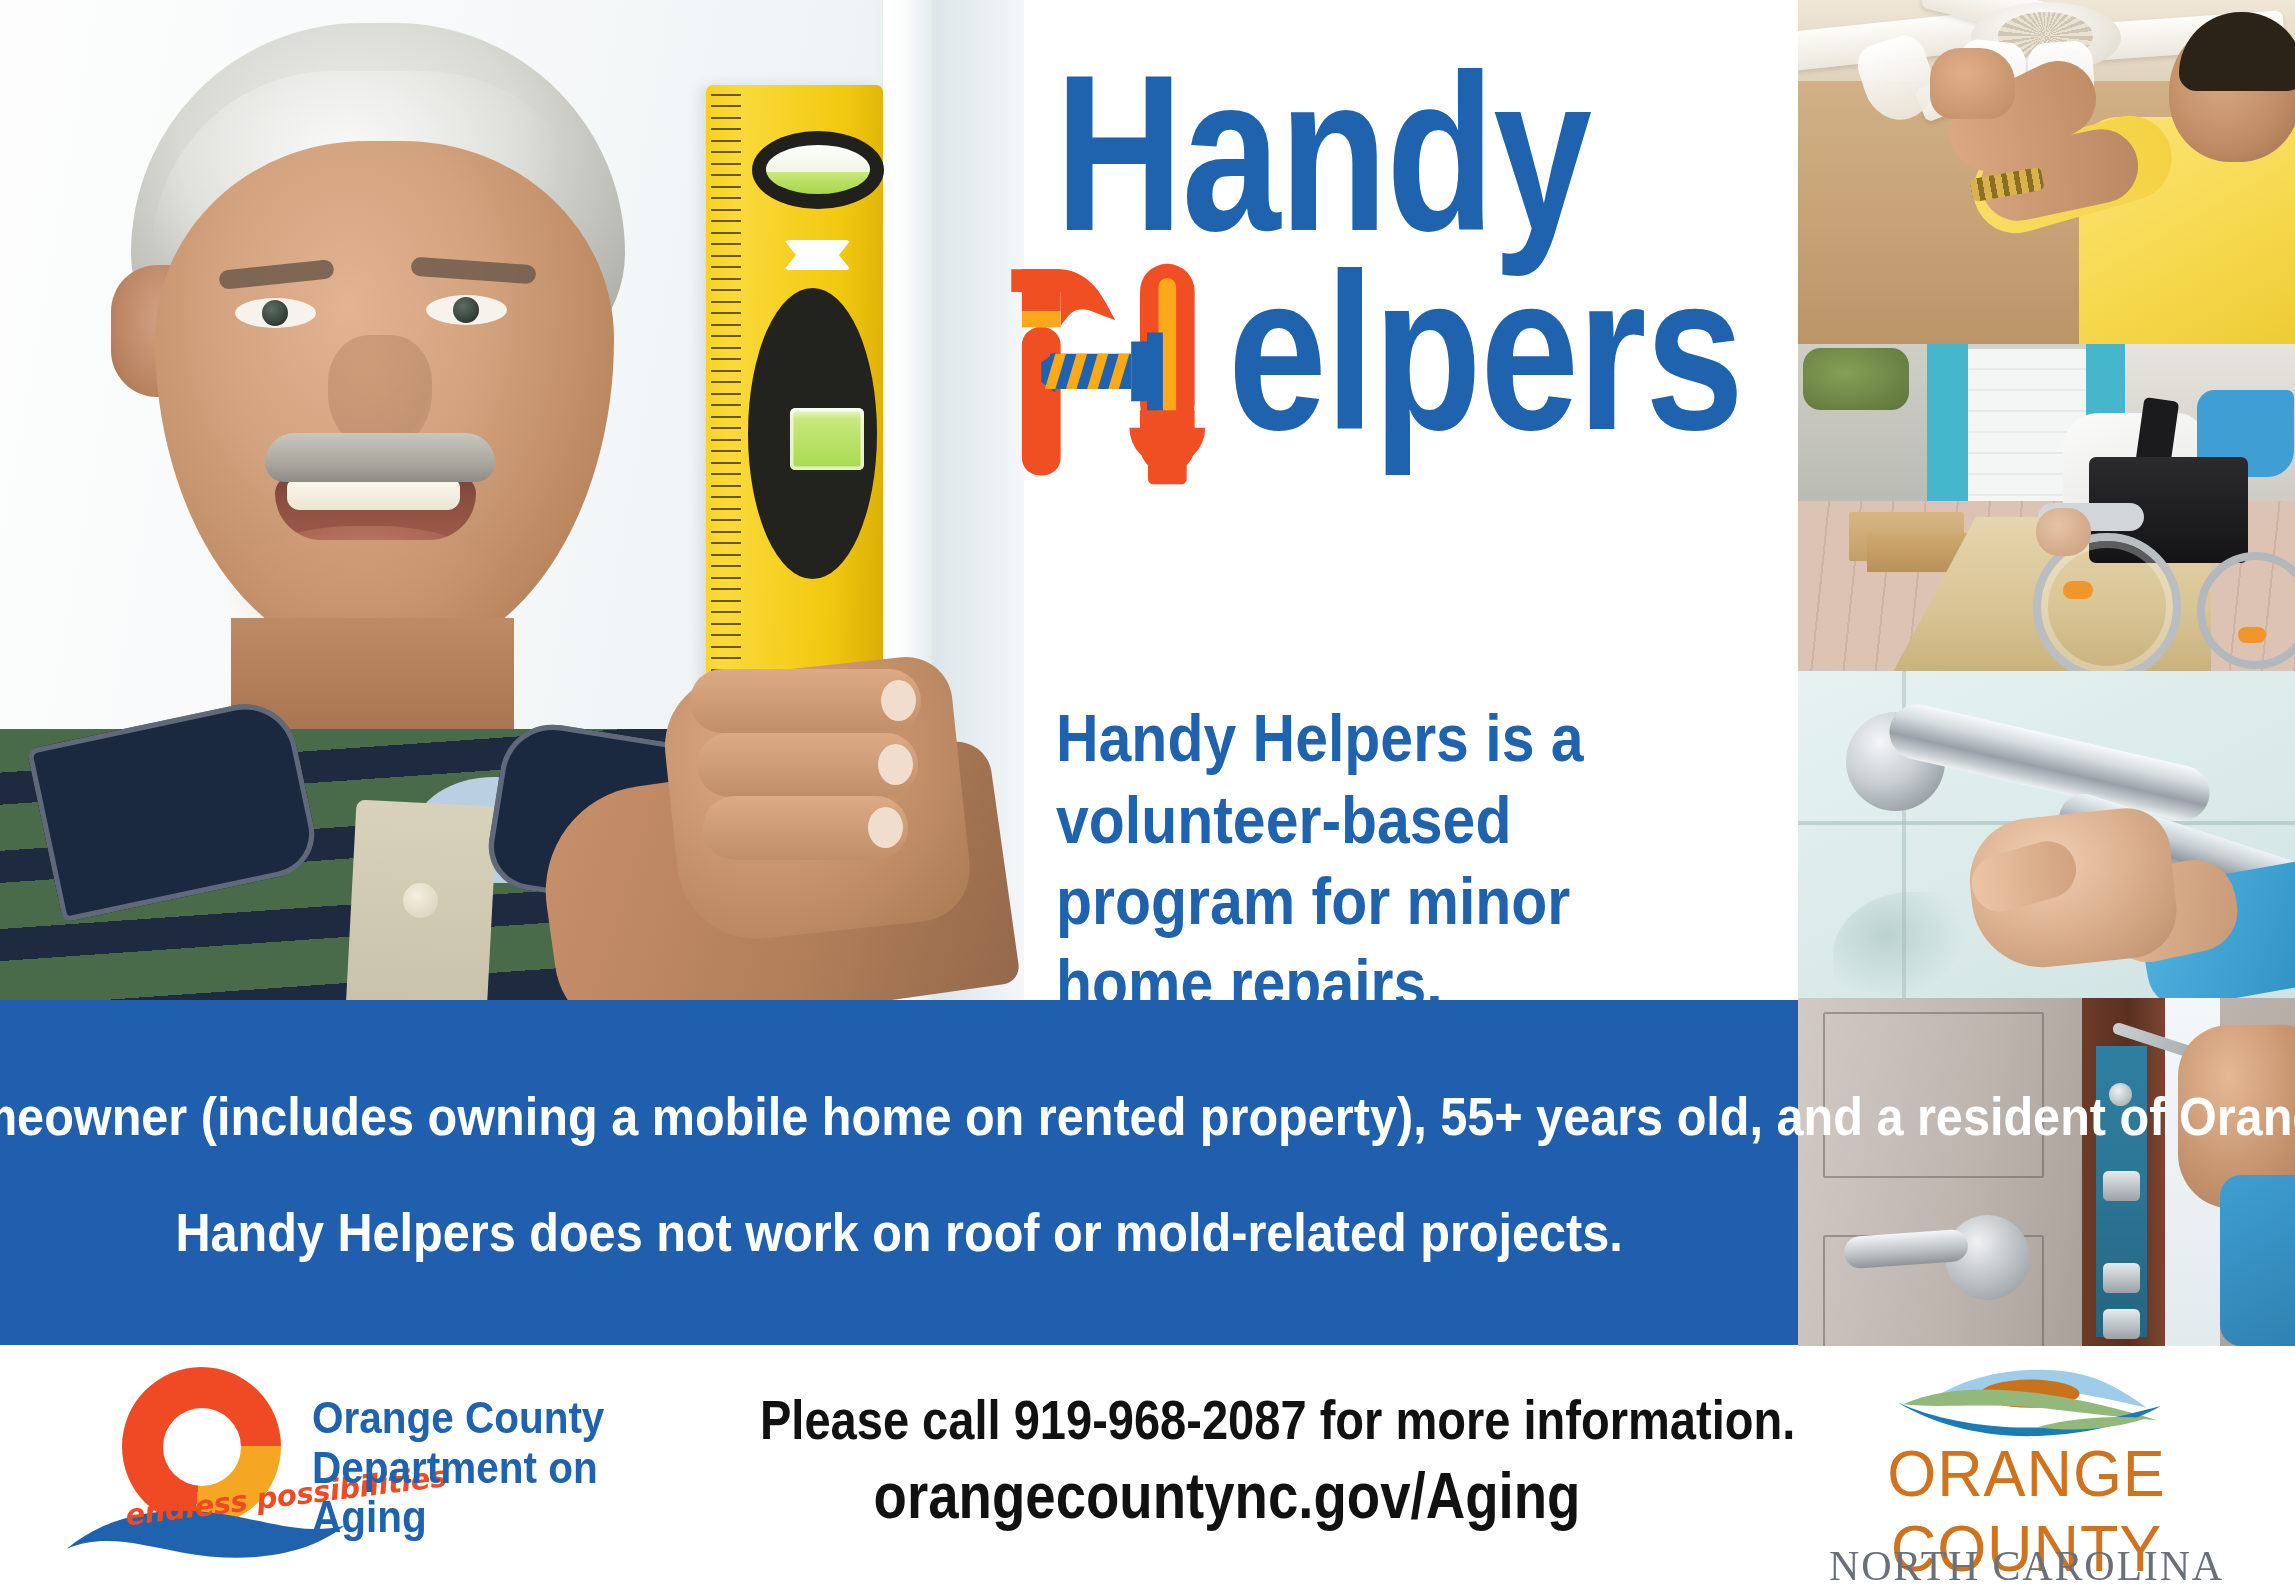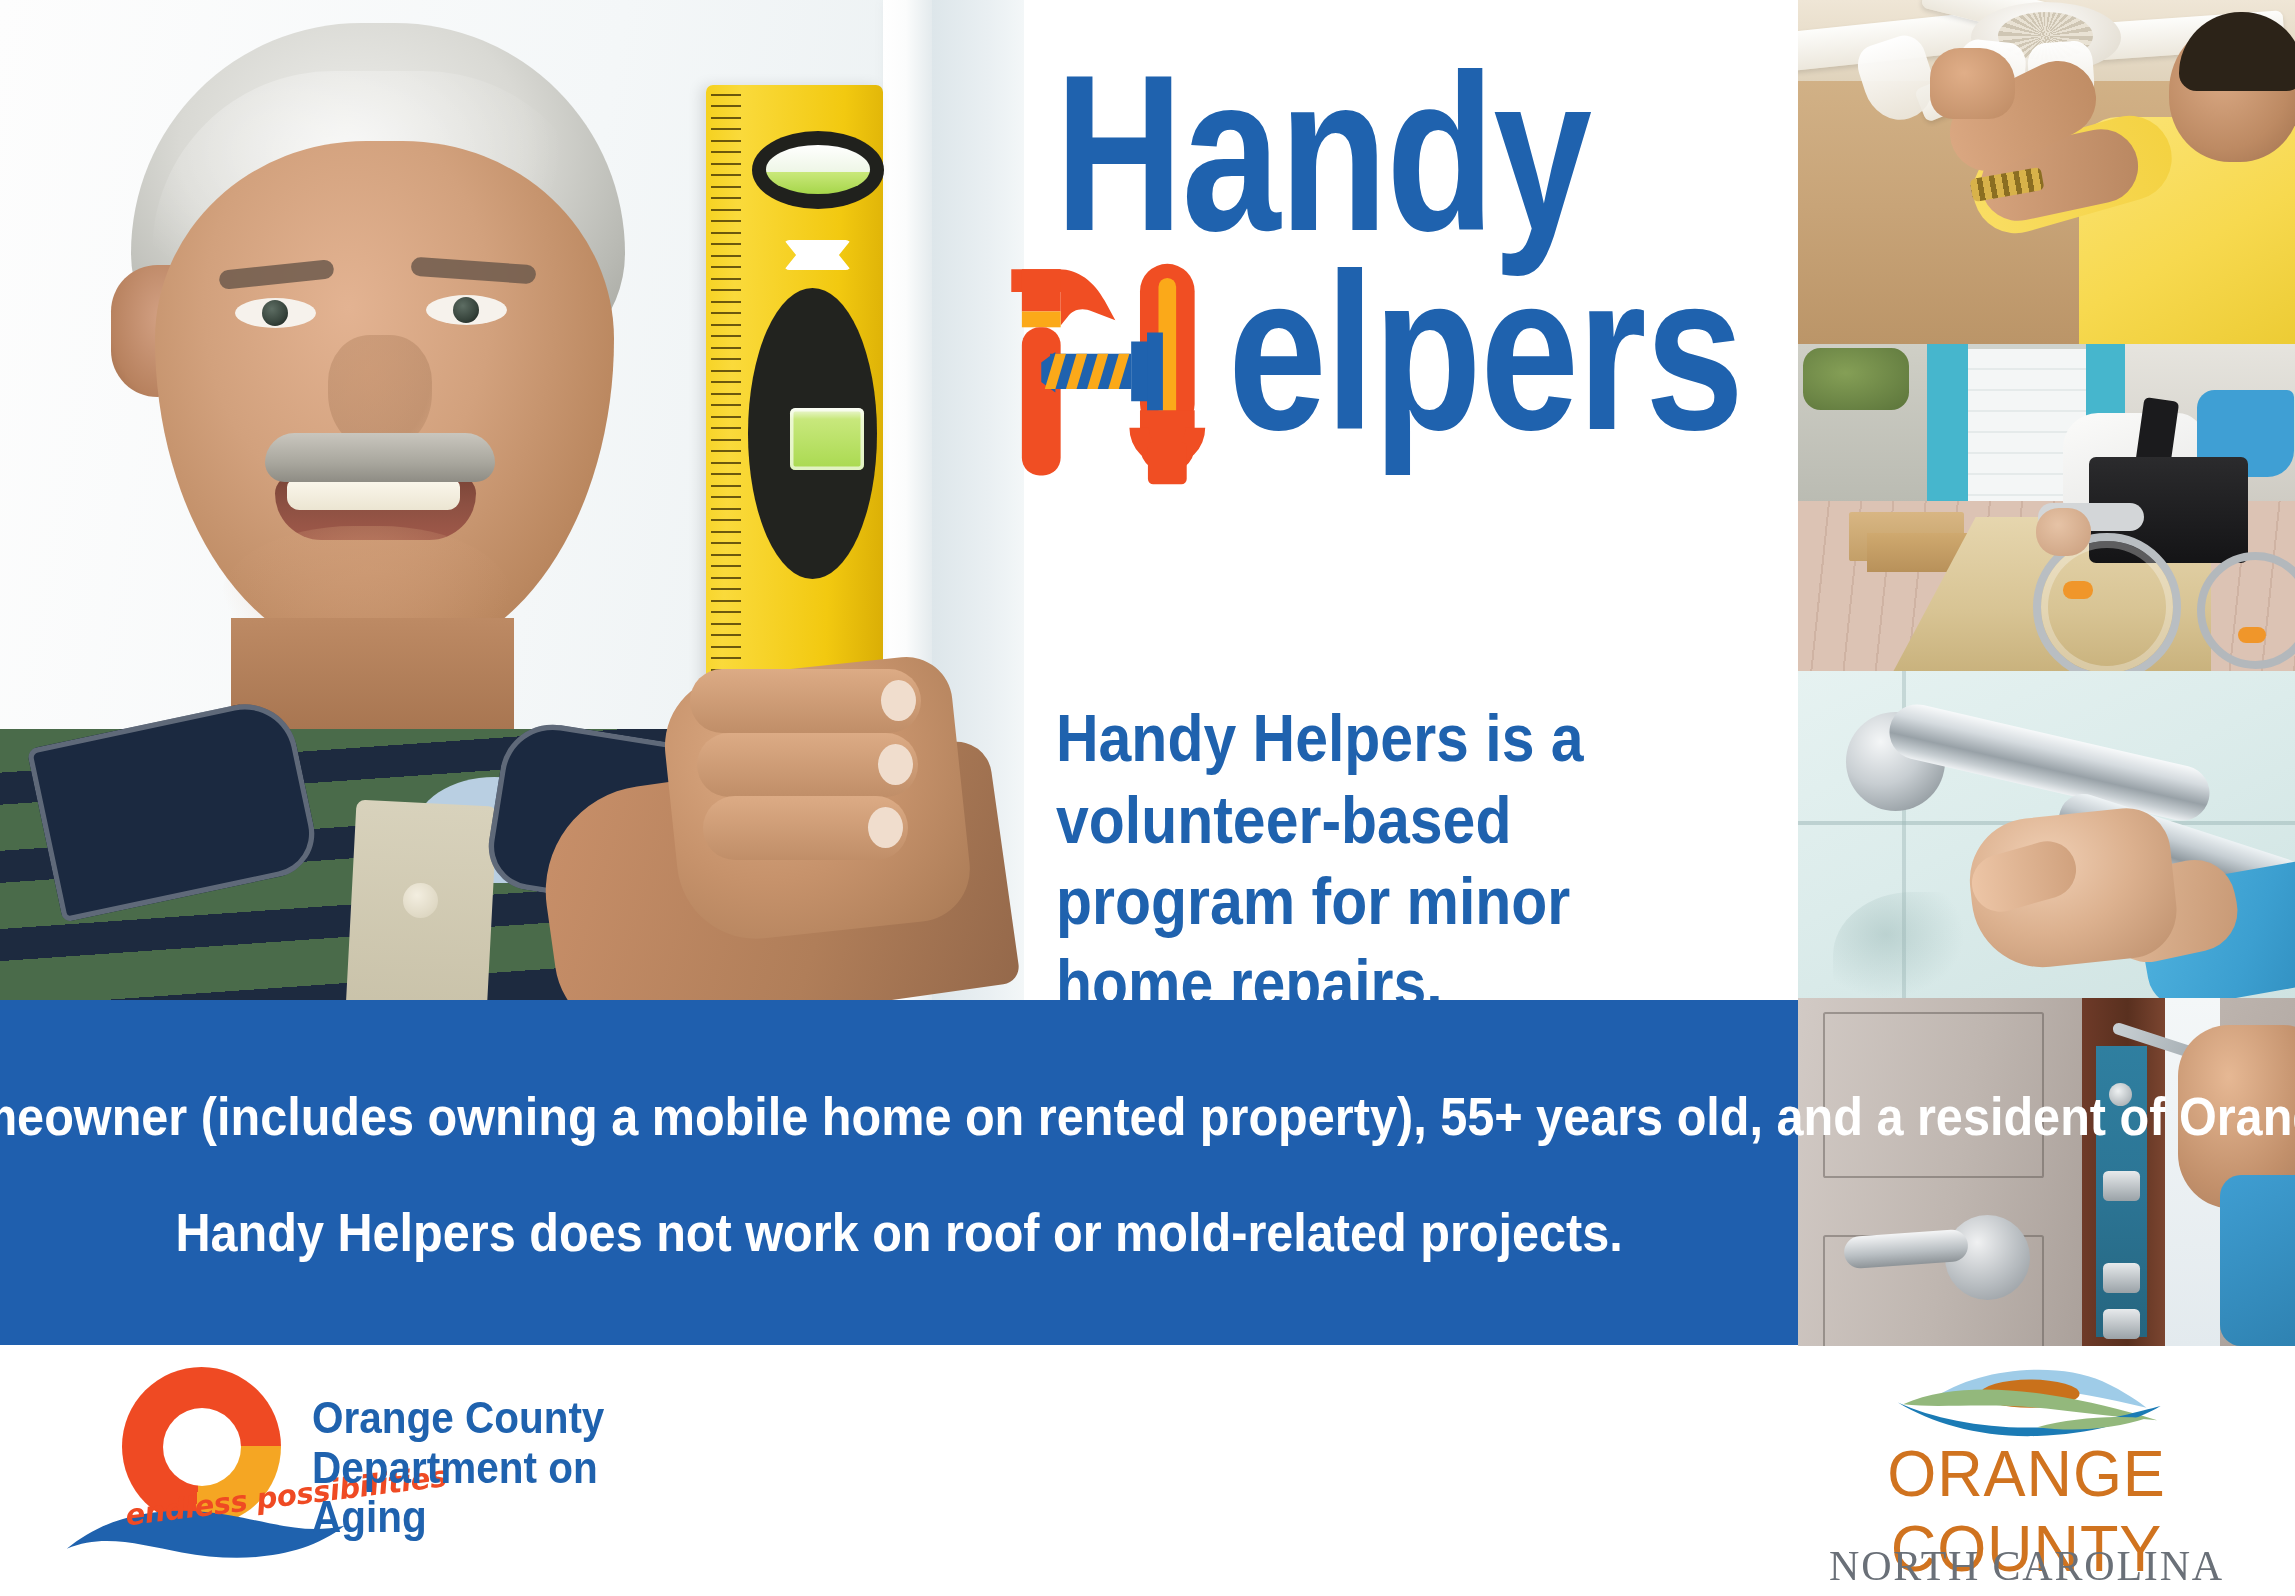--- a/index.html
+++ b/index.html
@@ -540,20 +540,24 @@
       <svg class="doa-swoosh" viewBox="0 0 320 78">
         <path d="M2 62 C52 20 120 12 186 24 C236 33 272 46 316 36 C268 74 196 78 132 66 C86 58 44 44 2 62 Z" fill="#1F62AE"></path>
       </svg>
       <div class="doa-tag">endless possibilities</div>
       <div class="doa-txt">
         <div>Orange County</div>
         <div>Department on Aging</div>
       </div>
     </div>
 
+    <div class="contact">
+      <div class="c1">Please call 919-968-2087 for more information.</div>
+      <div class="c2">orangecountync.gov/Aging</div>
+    </div>
 
     <div class="ocnc">
       <svg class="ocnc-mark" viewBox="0 0 330 80">
         <path d="M58 36 C104 2 196 -8 250 16 C276 28 292 40 300 46 C250 34 196 22 148 26 C108 30 78 34 58 36 Z" fill="#9FCCE8"></path>
         <ellipse cx="168" cy="30" rx="56" ry="16" fill="#C9711B"></ellipse>
         <path d="M24 42 C78 18 150 24 206 34 C250 42 286 52 312 60 C250 56 196 46 146 44 C96 42 58 46 24 42 Z" fill="#93B87C"></path>
         <path d="M18 40 C66 62 140 74 208 66 C258 60 292 50 316 44 C286 62 236 76 176 78 C112 80 58 64 18 40 Z" fill="#1B7BB5"></path>
         <path d="M176 68 C214 58 258 54 300 58 C264 70 218 74 176 68 Z" fill="#93B87C"></path>
       </svg>
       <div class="ocnc-l1">ORANGE COUNTY</div>

